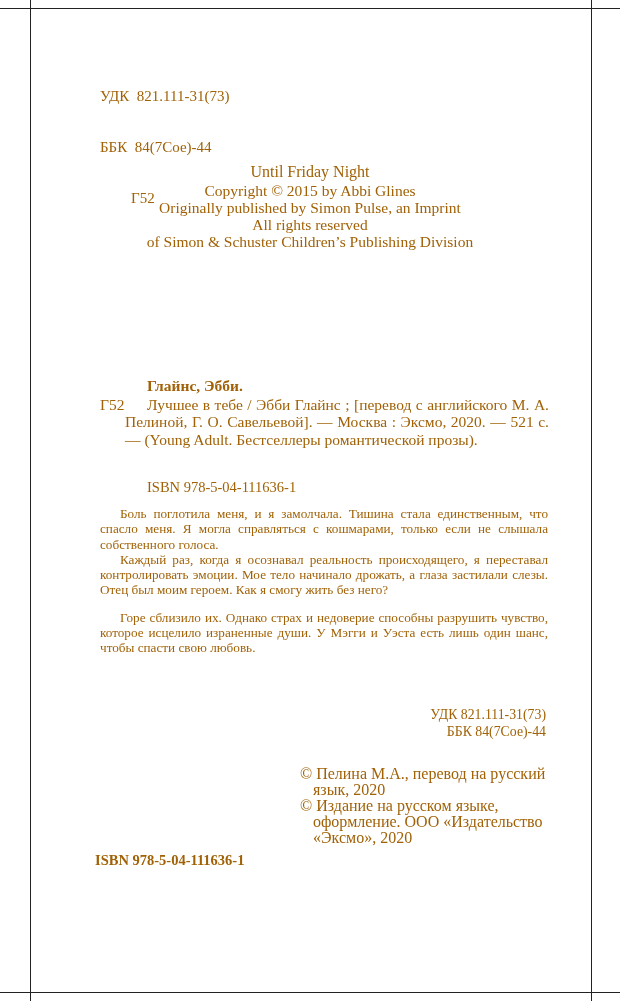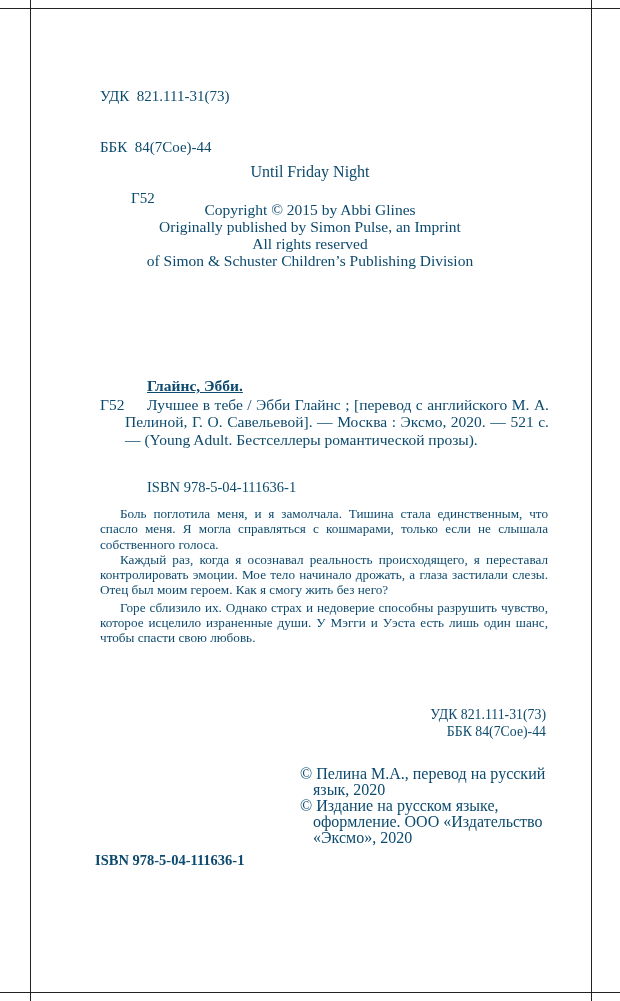--- a/index.html
+++ b/index.html
@@ -1,42 +1,42 @@
 <!DOCTYPE html>
 <html><head>
 <meta charset="utf-8">
 <style>
   html,body{margin:0;padding:0;background:#ffffff;}
   .page{
     position:relative;
     width:620px;height:1001px;
     background:#ffffff;
     font-family:"Liberation Serif", serif;
-    color:#0c4a6e;
+    color:#a16207;
     overflow:hidden;
   }
   .vline{position:absolute;top:0;bottom:0;width:1px;background:#222;}
   .hline{position:absolute;left:0;right:0;height:1px;background:#222;}
   .abs{position:absolute;}
 
   .top-codes{left:100px;top:54px;font-size:15px;line-height:17px;white-space:pre;}
   .top-codes .g52{margin-left:31px;}
 
   .orig-block{left:0;top:163px;width:620px;text-align:center;font-size:15.5px;line-height:17px;}
-  .orig-title{font-size:16px;margin-bottom:21px;}
+  .orig-title{font-size:16px;margin-bottom:2px;}
 
-  .cat-author{left:147px;top:377px;font-size:15.5px;font-weight:bold;text-decoration:underline;}
+  .cat-author{left:147px;top:377px;font-size:15.5px;font-weight:bold;}
   .cat-code{left:100px;top:396px;font-size:15.5px;}
   .cat-desc{left:125px;top:396px;width:424px;font-size:15.5px;line-height:17.4px;
             text-align:justify;text-indent:22px;}
   .cat-isbn{left:147px;top:479px;font-size:14.5px;}
 
   .annotation{left:100px;top:506px;width:448px;font-size:13.2px;line-height:15.3px;text-align:justify;}
   .annotation p{margin:0;text-indent:20px;}
-  .annotation p.summary{margin-top:2px;}
+  .annotation p.summary{margin-top:12px;}
 
   .bottom-codes{right:74px;top:706px;text-align:right;font-size:13.8px;line-height:17px;}
 
   .copyright-block{left:300px;top:766px;width:262px;font-size:16px;line-height:16px;}
   .copyright-block p{margin:0;text-indent:-13px;padding-left:13px;}
 
   .isbn-bottom{left:95px;top:852px;font-size:14.5px;font-weight:bold;}
 </style>
 </head>
 <body>

